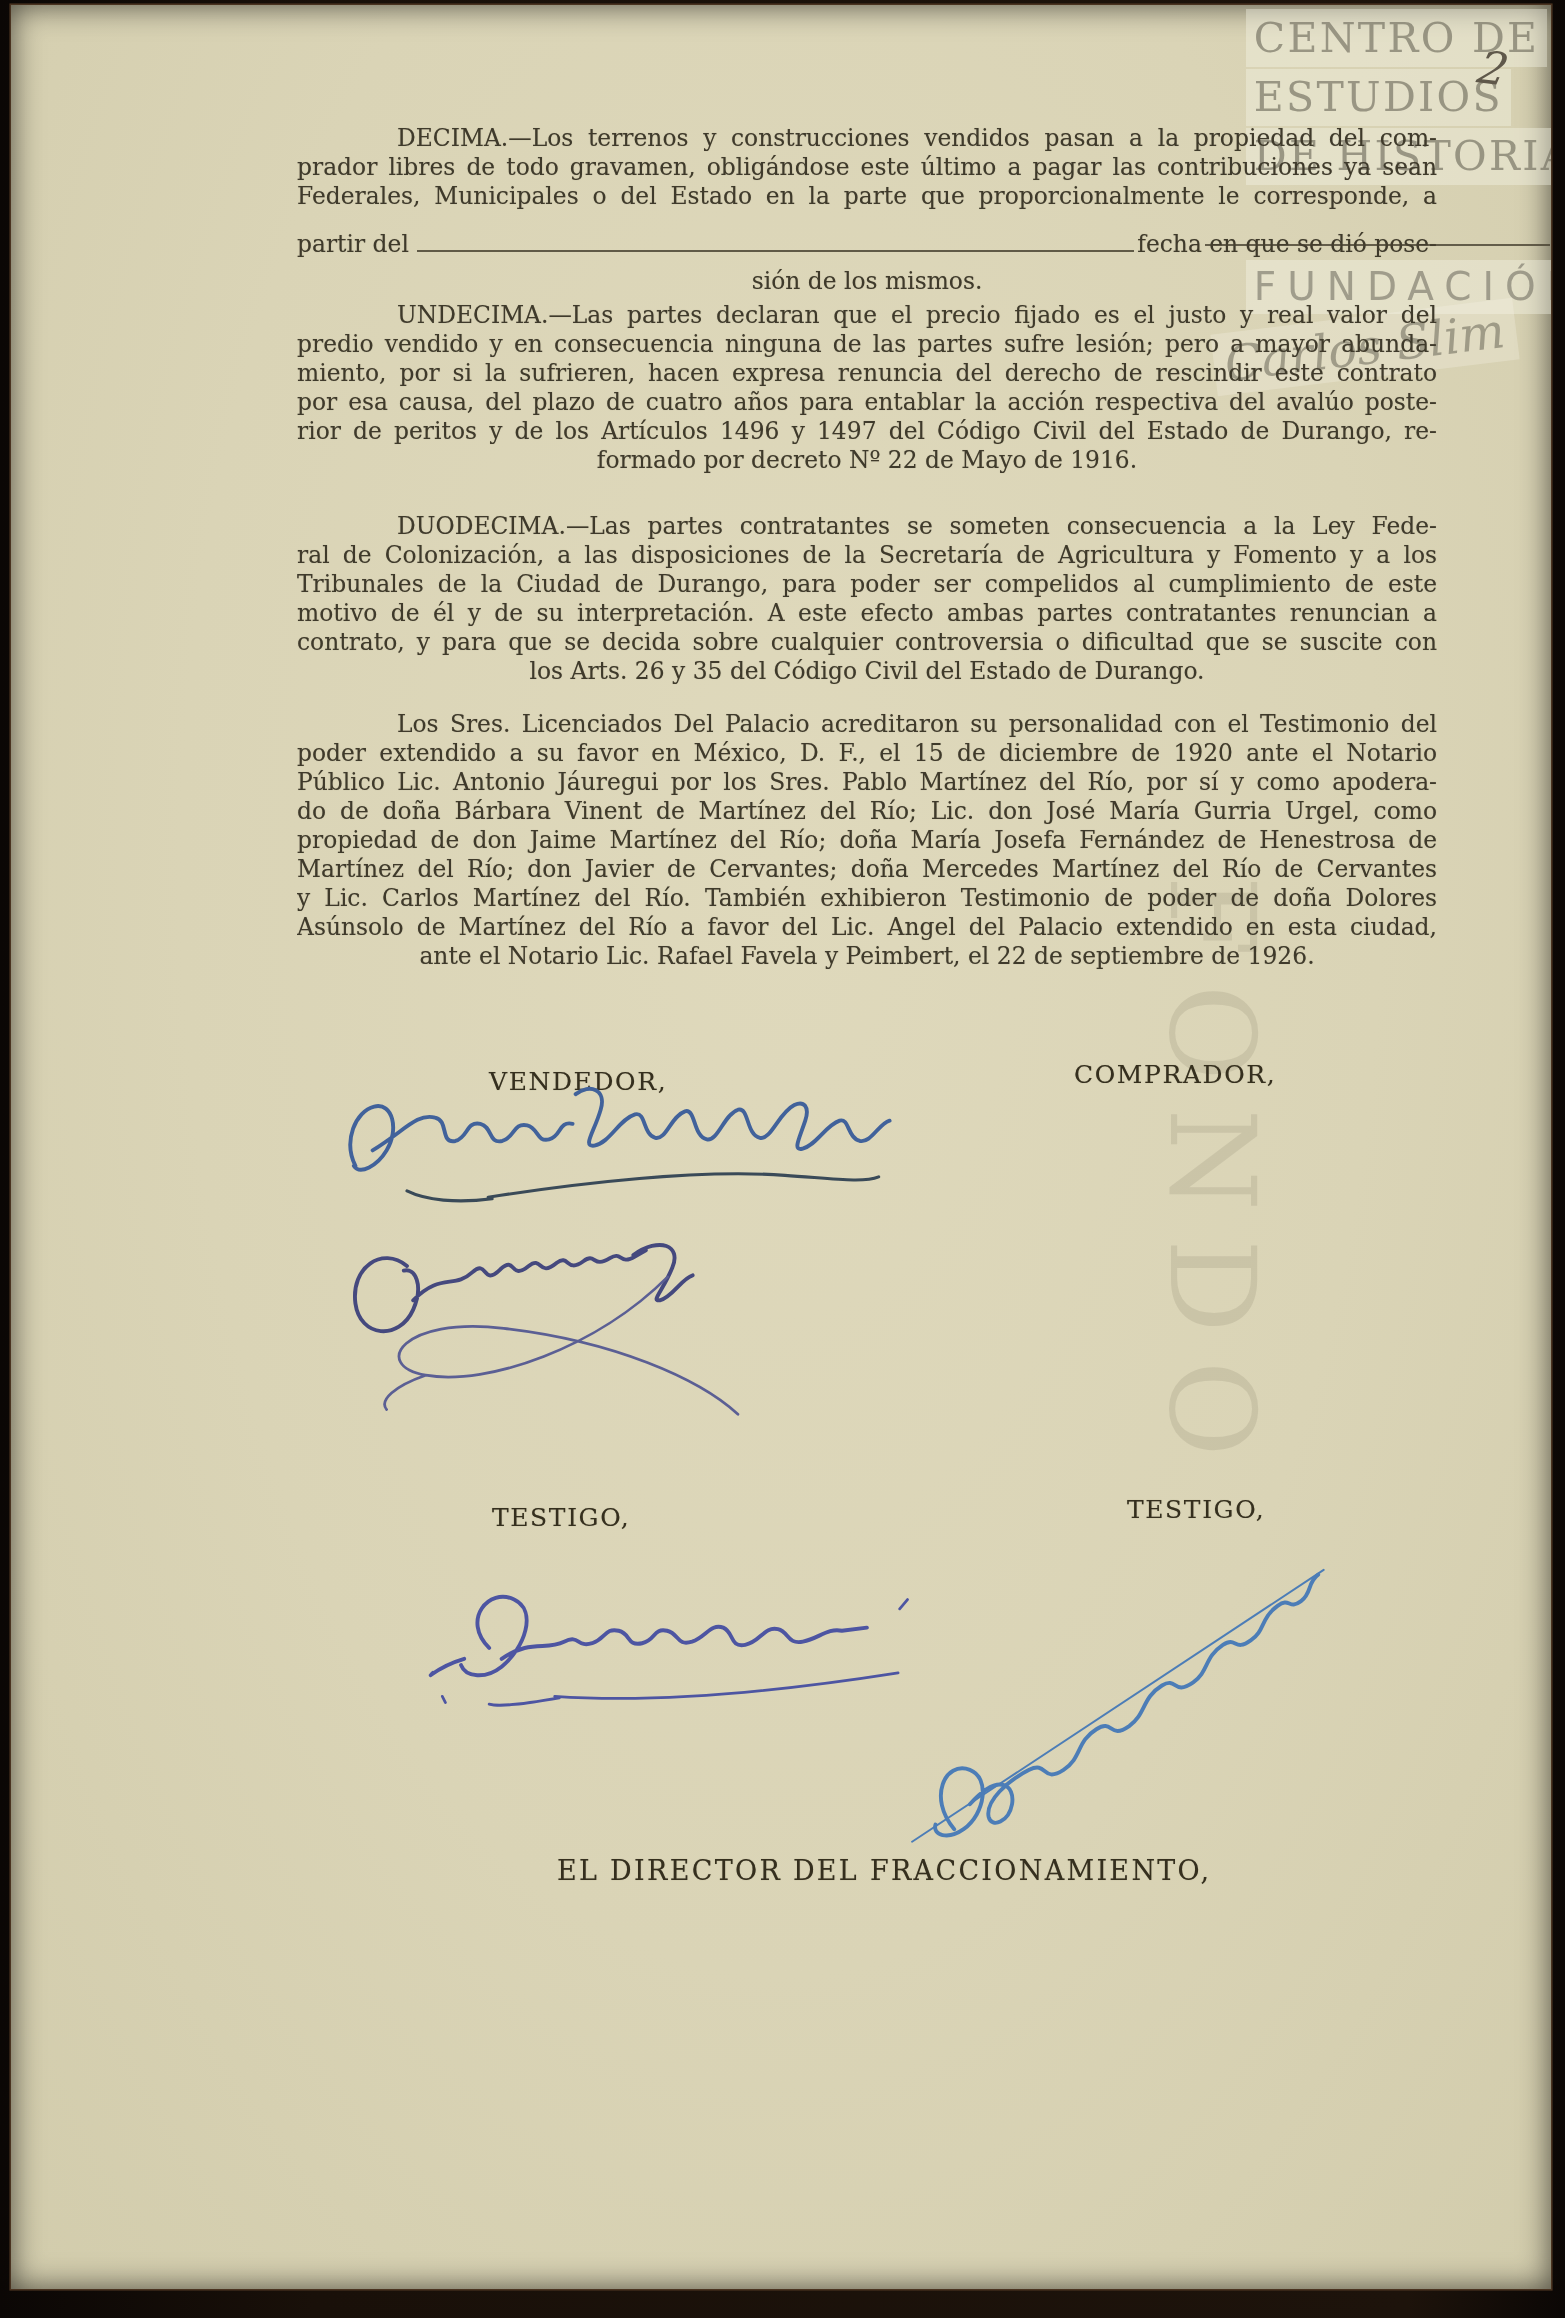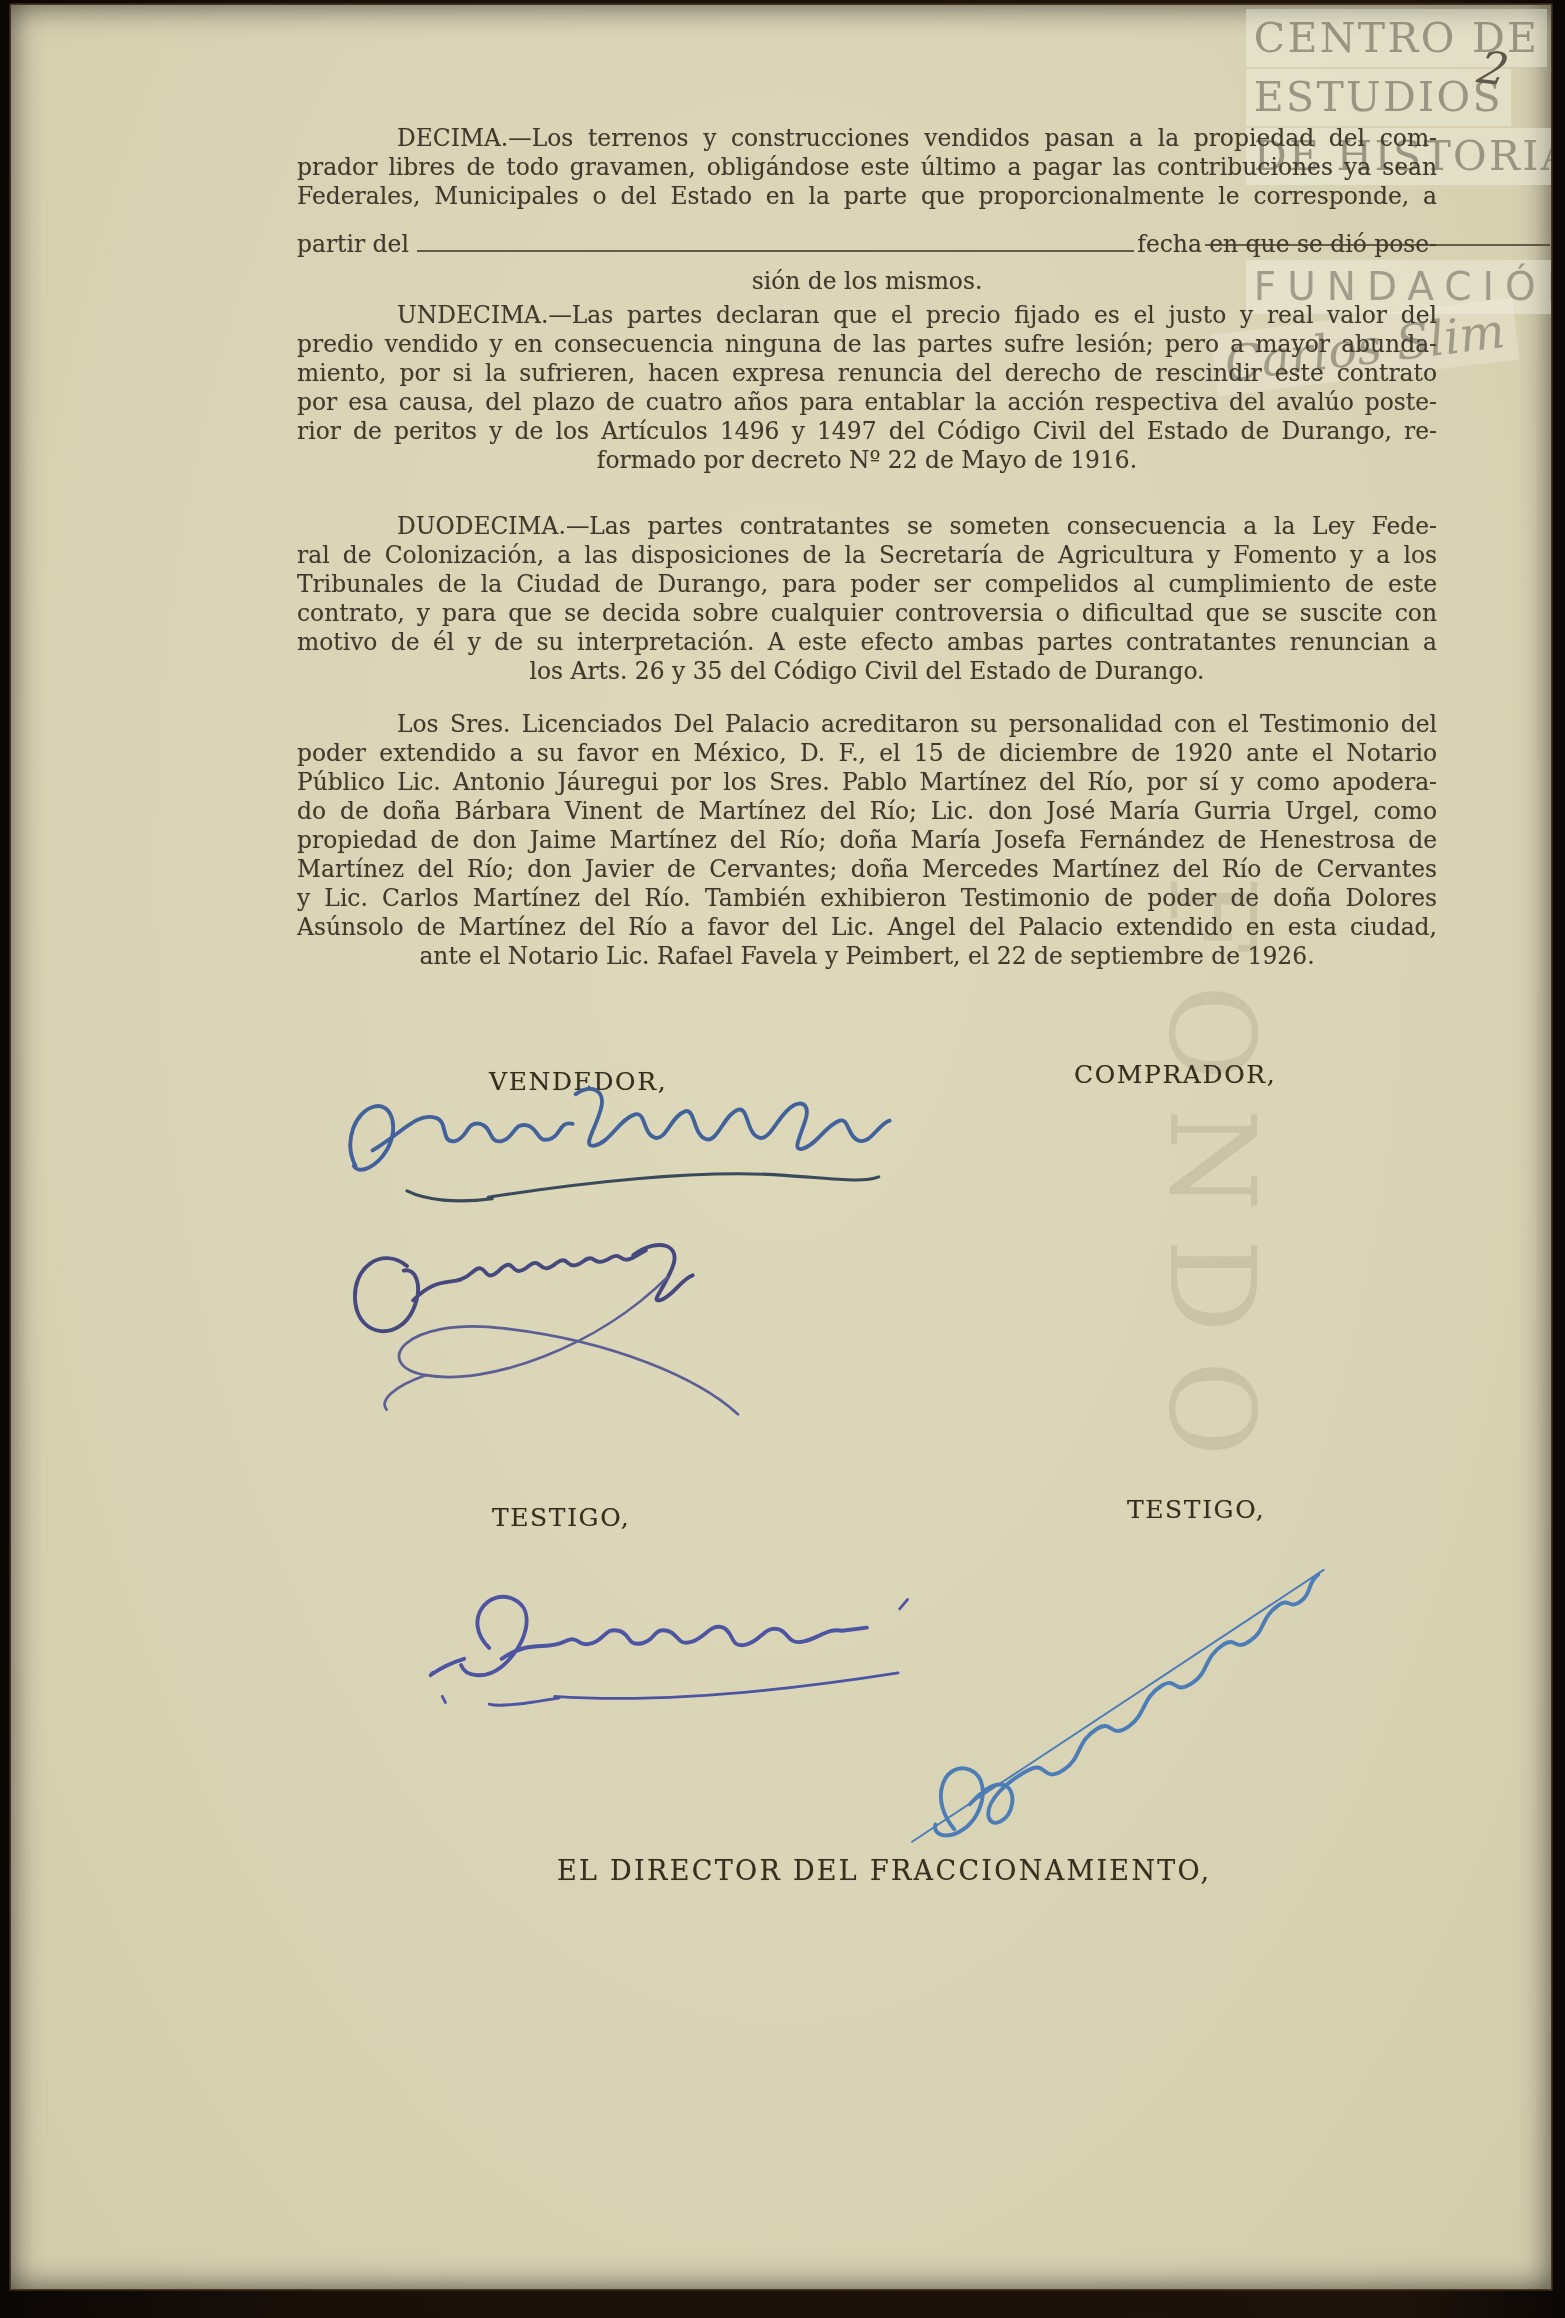--- a/index.html
+++ b/index.html
@@ -82,22 +82,22 @@
         <div class="tl">miento, por si la sufrieren, hacen expresa renuncia del derecho de rescindir este contrato</div>
         <div class="tl">por esa causa, del plazo de cuatro años para entablar la acción respectiva del avalúo poste-</div>
         <div class="tl">rior de peritos y de los Artículos 1496 y 1497 del Código Civil del Estado de Durango, re-</div>
         <div class="tl last">formado por decreto Nº 22 de Mayo de 1916.</div>
       </div>
 
     <div class="bodytext clause" style="top:507px">
         <div class="tl first">DUODECIMA.—Las partes contratantes se someten consecuencia a la Ley Fede-</div>
         <div class="tl">ral de Colonización, a las disposiciones de la Secretaría de Agricultura y Fomento y a los</div>
         <div class="tl">Tribunales de la Ciudad de Durango, para poder ser compelidos al cumplimiento de este</div>
+        <div class="tl">motivo de él y de su interpretación. A este efecto ambas partes contratantes renuncian a</div>
         <div class="tl">contrato, y para que se decida sobre cualquier controversia o dificultad que se suscite con</div>
-        <div class="tl">motivo de él y de su interpretación. A este efecto ambas partes contratantes renuncian a</div>
         <div class="tl last">los Arts. 26 y 35 del Código Civil del Estado de Durango.</div>
       </div>
 
     <div class="bodytext clause" style="top:705px">
         <div class="tl first">Los Sres. Licenciados Del Palacio acreditaron su personalidad con el Testimonio del</div>
         <div class="tl">poder extendido a su favor en México, D. F., el 15 de diciembre de 1920 ante el Notario</div>
         <div class="tl">Público Lic. Antonio Jáuregui por los Sres. Pablo Martínez del Río, por sí y como apodera-</div>
         <div class="tl">do de doña Bárbara Vinent de Martínez del Río; Lic. don José María Gurria Urgel, como</div>
         <div class="tl">propiedad de don Jaime Martínez del Río; doña María Josefa Fernández de Henestrosa de</div>
         <div class="tl">Martínez del Río; don Javier de Cervantes; doña Mercedes Martínez del Río de Cervantes</div>

